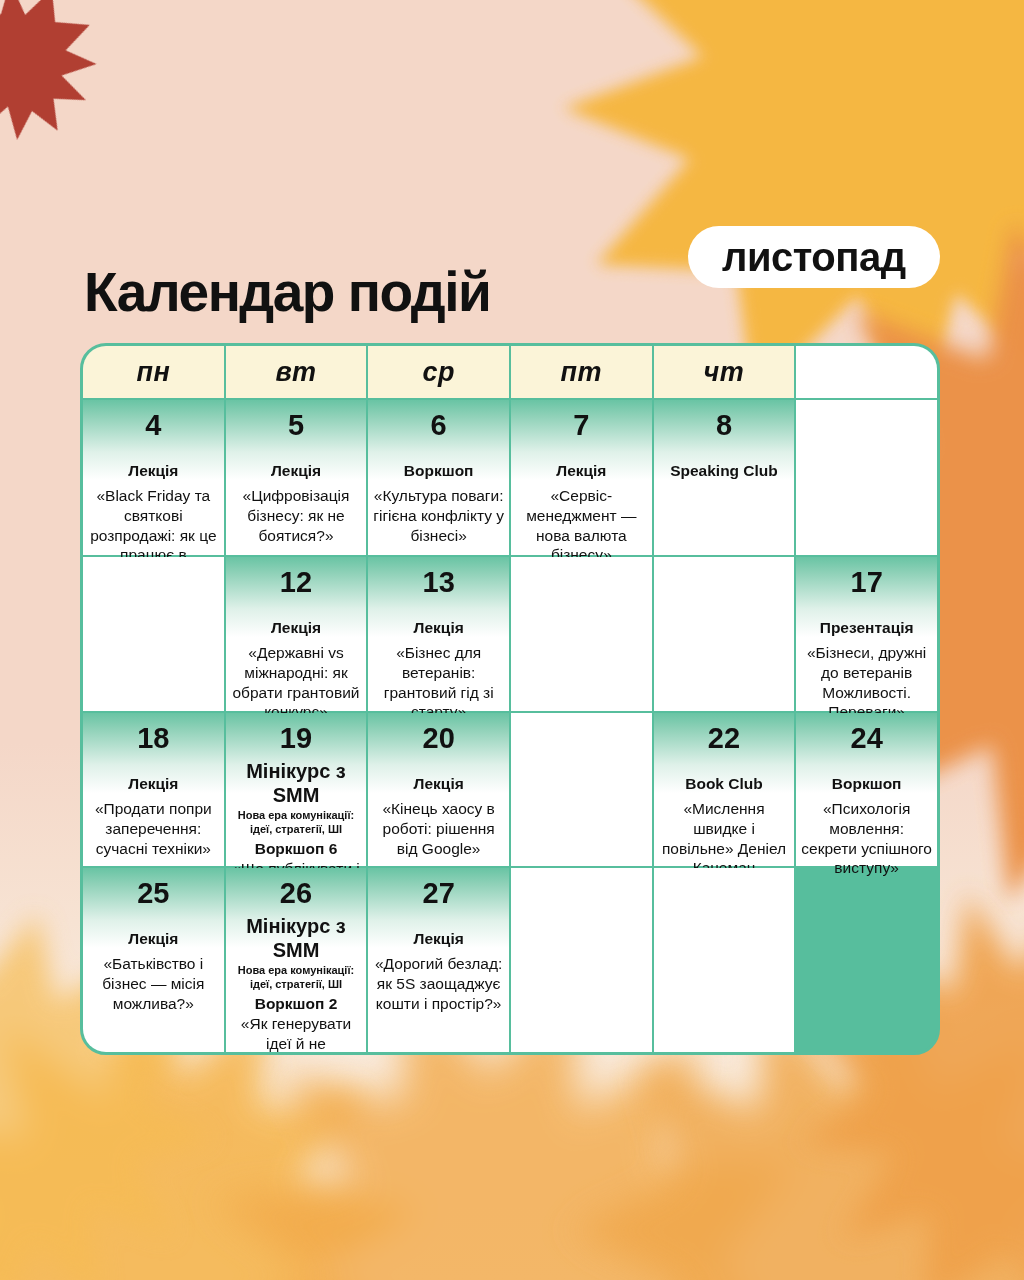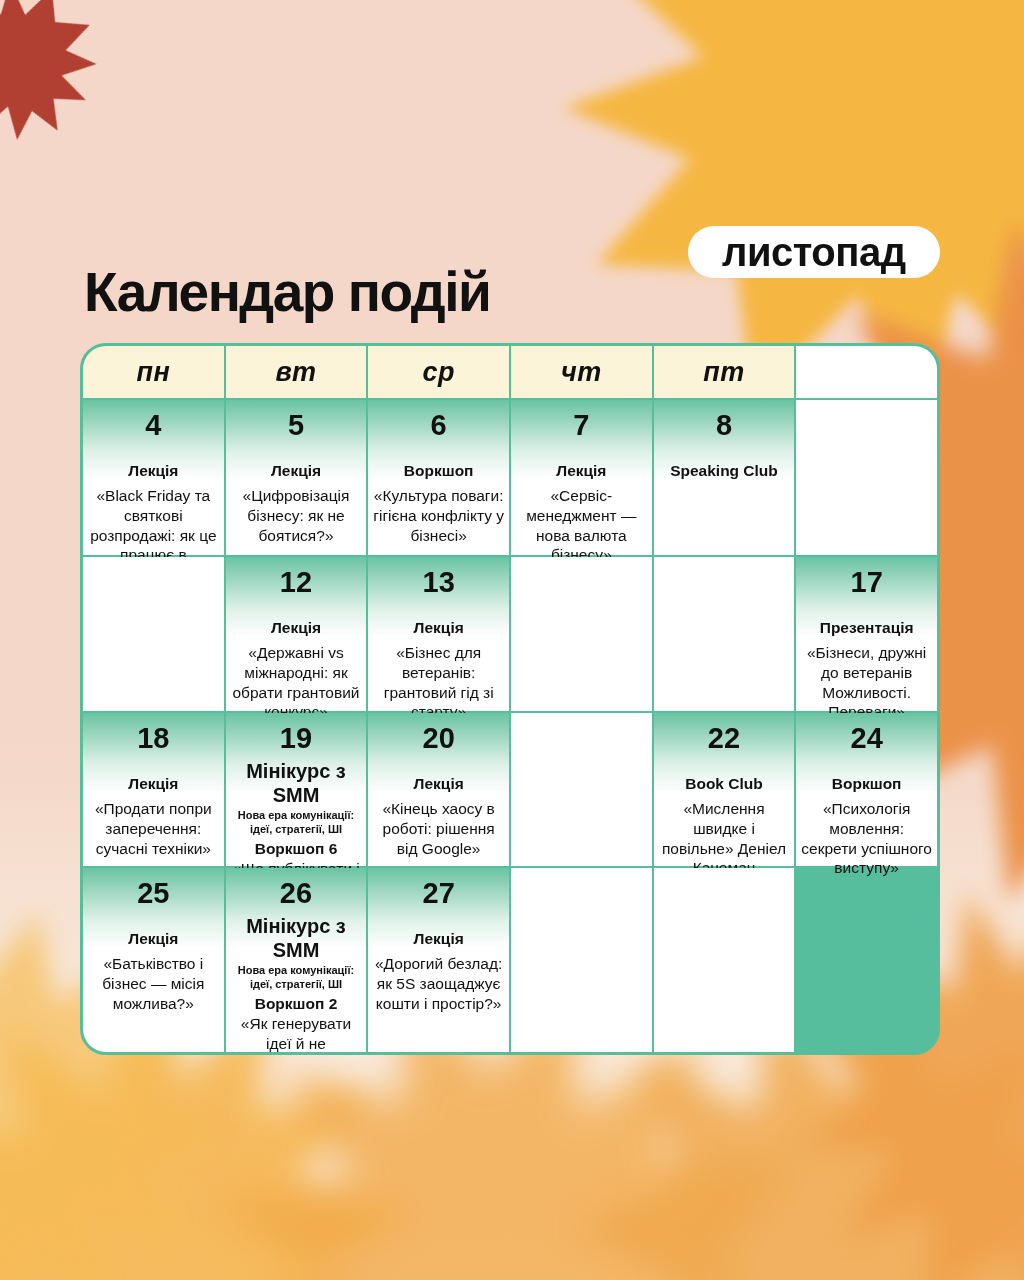--- a/index.html
+++ b/index.html
@@ -7,21 +7,21 @@
     width:1024px;height:1280px;position:relative;overflow:hidden;
     font-family:"Liberation Sans","DejaVu Sans",sans-serif;color:#111;
     background:linear-gradient(180deg,#F4D7C8 0%,#F4D7C8 58%,#F7E3D3 72%,#FAEEE1 88%,#FAF0E5 100%);
   }
   svg.leaves{position:absolute;left:0;top:0;width:1024px;height:1280px;pointer-events:none;}
   .title{
     position:absolute;left:84px;top:228px;font-size:55px;font-weight:bold;
     letter-spacing:-1.5px;line-height:1;
   }
   .badge{
-    position:absolute;left:688px;top:226px;height:52px;border-radius:34px;
+    position:absolute;left:688px;top:226px;height:62px;border-radius:34px;
     background:#FFFFFF;display:flex;align-items:center;padding:0 34px;
     font-size:40px;font-weight:bold;letter-spacing:-0.5px;box-sizing:border-box;
   }
   .cal{
     position:absolute;left:80px;top:343px;width:860px;height:712px;box-sizing:border-box;
     background:#57BE9D;border:3px solid #57BE9D;border-radius:26px;overflow:hidden;
     display:grid;grid-template-columns:repeat(6,1fr);
     grid-template-rows:52px 155px 154px 153px 1fr;gap:2px;
   }
   .wd{
@@ -75,22 +75,22 @@
 <h1 class="title">Календар подій</h1>
 
 <div class="badge">
   <span>листопад</span>
 </div>
 
 <div class="cal">
     <div class="wd">пн</div>
     <div class="wd">вт</div>
     <div class="wd">ср</div>
+    <div class="wd">пт</div>
     <div class="wd">чт</div>
-    <div class="wd">пт</div>
     <div class="cell"></div>
     <div class="cell has-event">
       <div class="daynum">4</div>
       <div class="etype">Лекція</div>
       <div class="etitle">«Black Friday та святкові розпродажі: як це працює в Україні?»</div>
     </div>
     <div class="cell has-event">
       <div class="daynum">5</div>
       <div class="etype">Лекція</div>
       <div class="etitle">«Цифровізація бізнесу: як не боятися?»</div>

